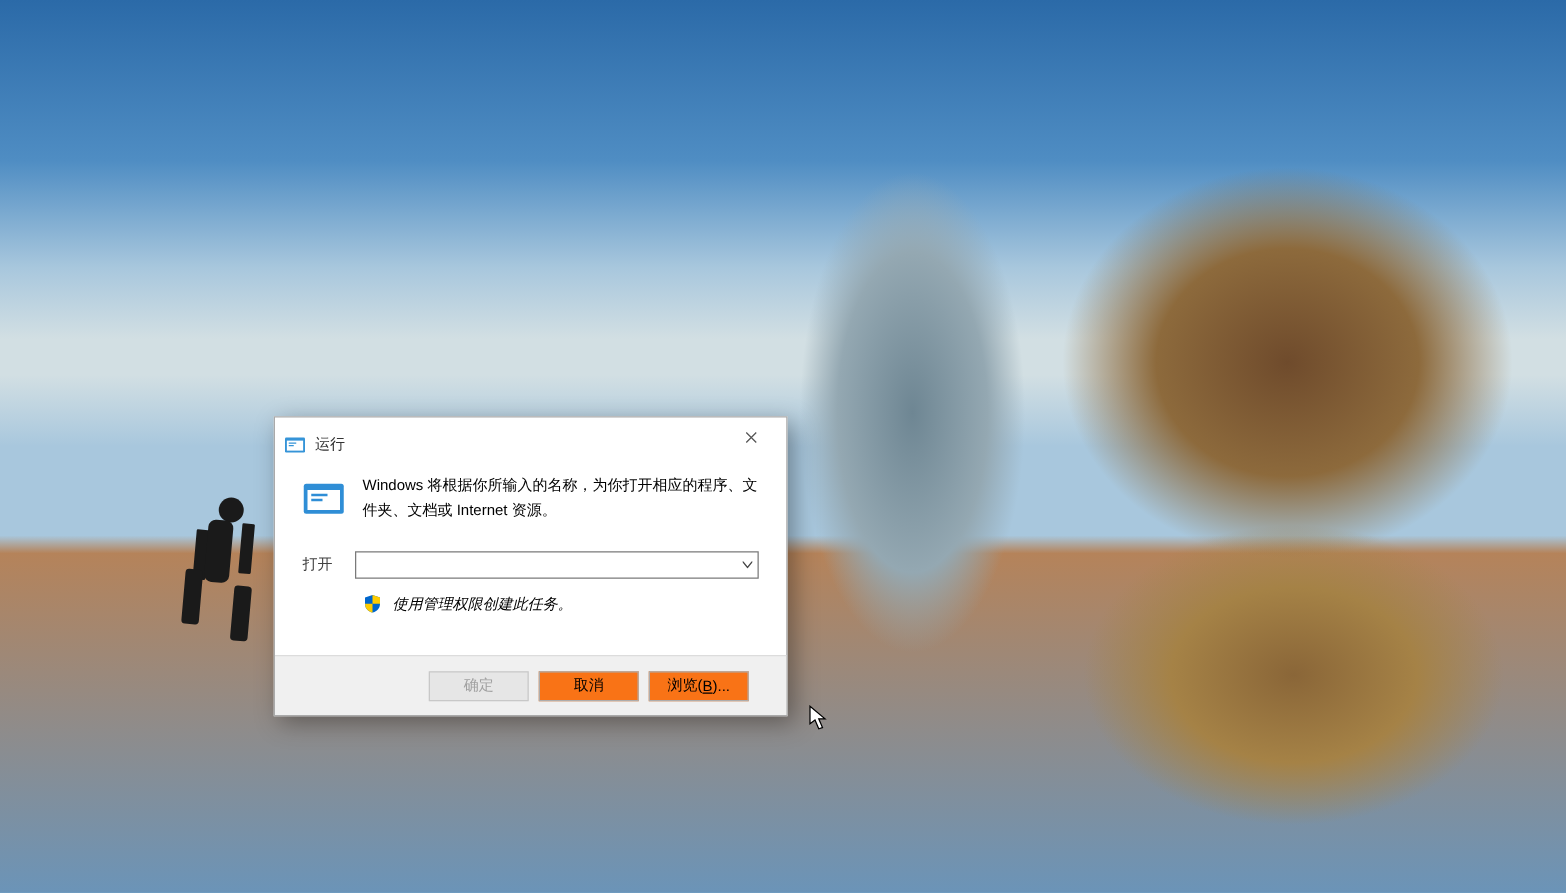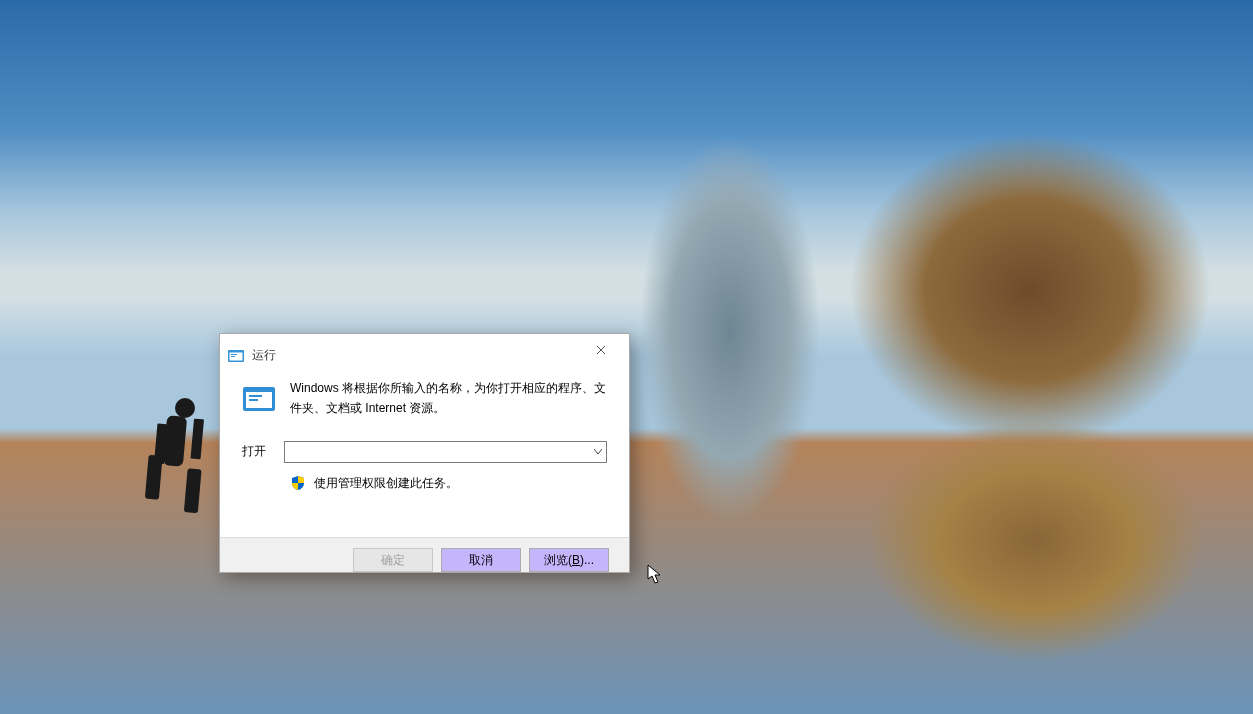--- a/index.html
+++ b/index.html
@@ -103,21 +103,21 @@
       margin-top: 6px;
     }
     .run-icon-large { width: 34px; height: 34px; flex: none; margin-top: 4px; }
     .desc-text { font-size: 12px; line-height: 1.7; color: #000; }
     .input-row {
       display: flex;
       align-items: center;
       gap: 18px;
       margin-top: 22px;
     }
-    .open-label { font-size: 12px; color: #000000; white-space: nowrap; }
+    .open-label { font-size: 12px; color: #404040; white-space: nowrap; }
     .combo {
       flex: 1;
       height: 22px;
       border: 1px solid #7a7a7a;
       display: flex;
       align-items: center;
       background: #fff;
     }
     .combo input {
       flex: 1;
@@ -137,37 +137,38 @@
       user-select: none;
     }
     .admin-row {
       display: flex;
       align-items: center;
       gap: 8px;
       margin-top: 12px;
       margin-left: 48px;
       font-size: 12px;
       color: #000;
+      font-style: italic;
     }
     .shield-icon { width: 16px; height: 16px; flex: none; }
 
     .button-row {
-      height: 35px;
+      height: 48px;
       background: #f0f0f0;
       border-top: 1px solid #dcdcdc;
       display: flex;
-      align-items: flex-end;
+      align-items: center;
       justify-content: flex-end;
       gap: 8px;
-      padding: 0 20px;
+      padding: 0 30px;
     }
     .btn {
       min-width: 80px;
       height: 24px;
-      background: #c4b5fd;
+      background: #f97316;
       border: 1px solid #adadad;
       font-family: inherit;
       font-size: 12px;
       padding: 0 10px;
       display: flex;
       align-items: center;
       justify-content: center;
       color: #000;
     }
     .btn[disabled] {

